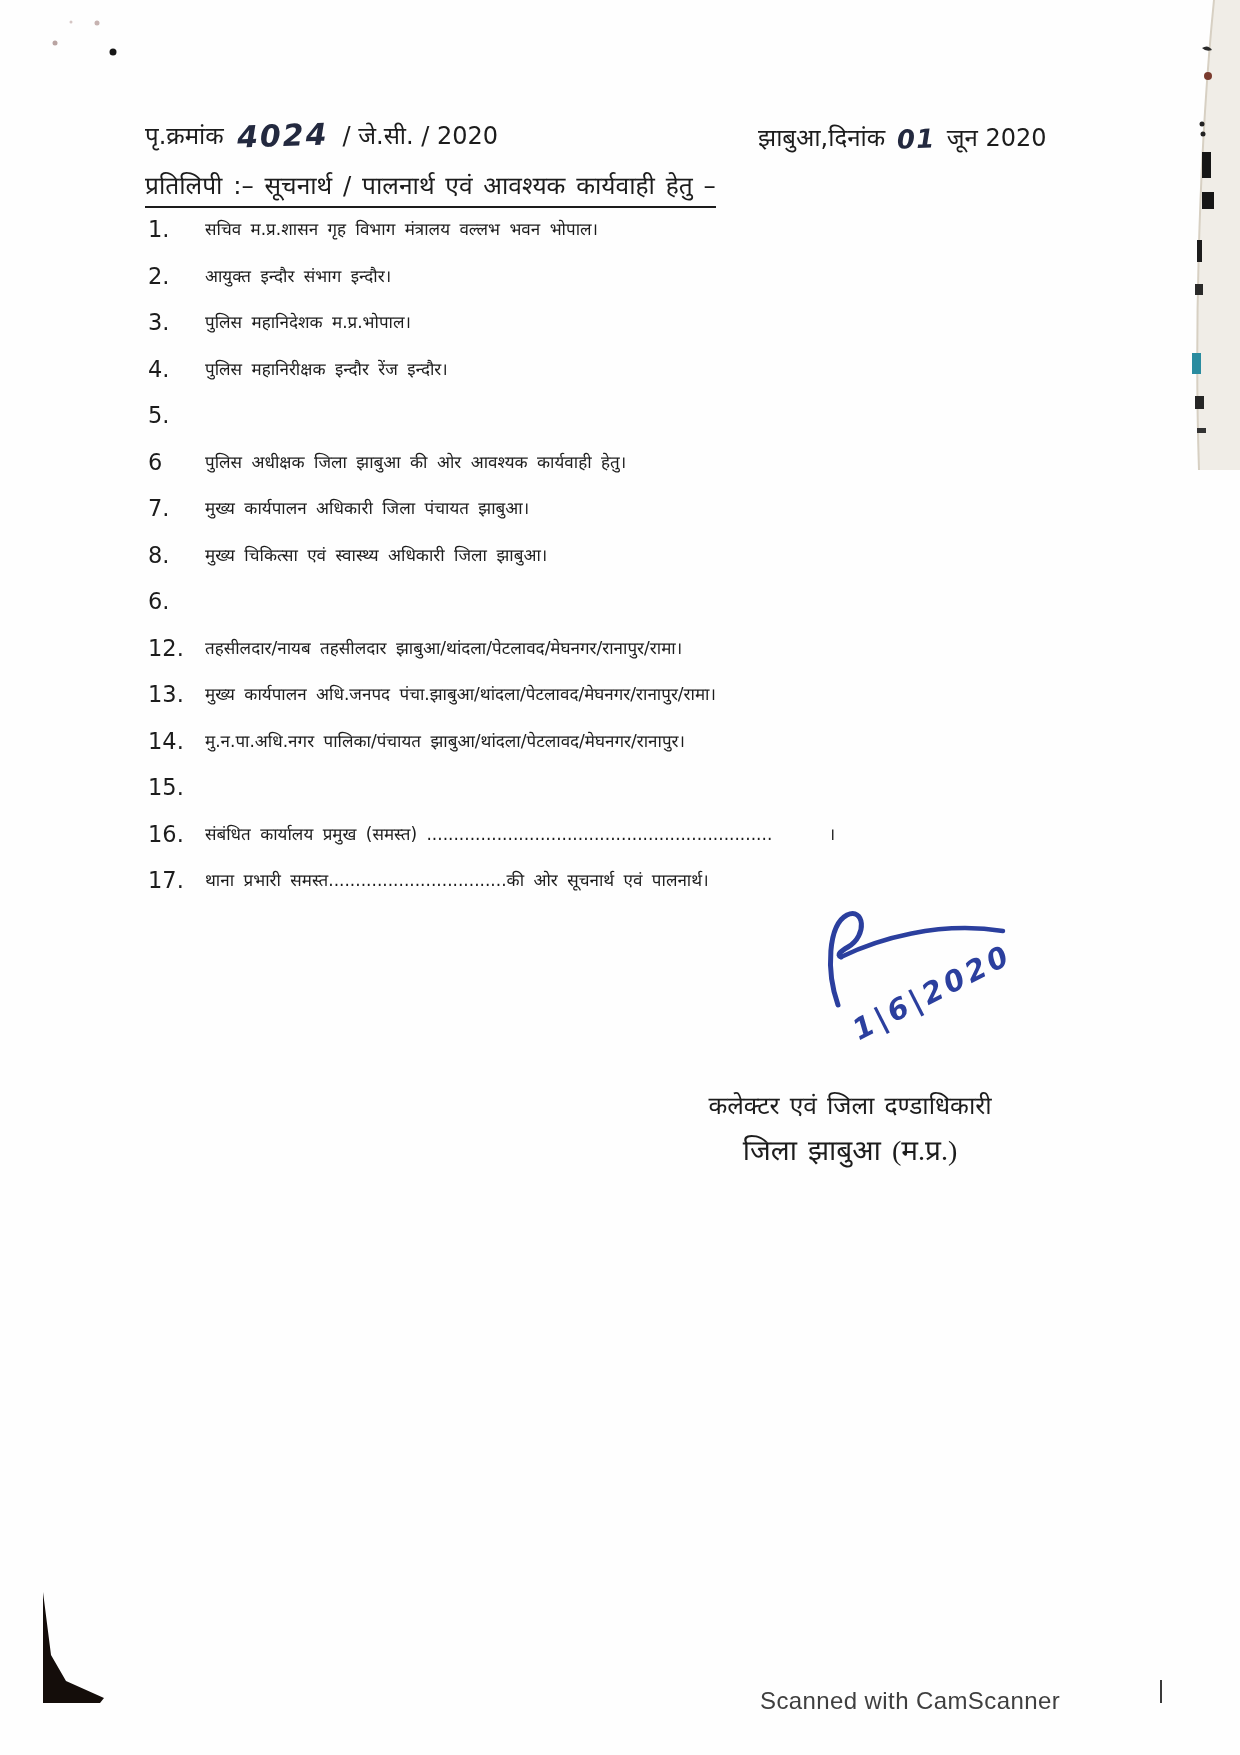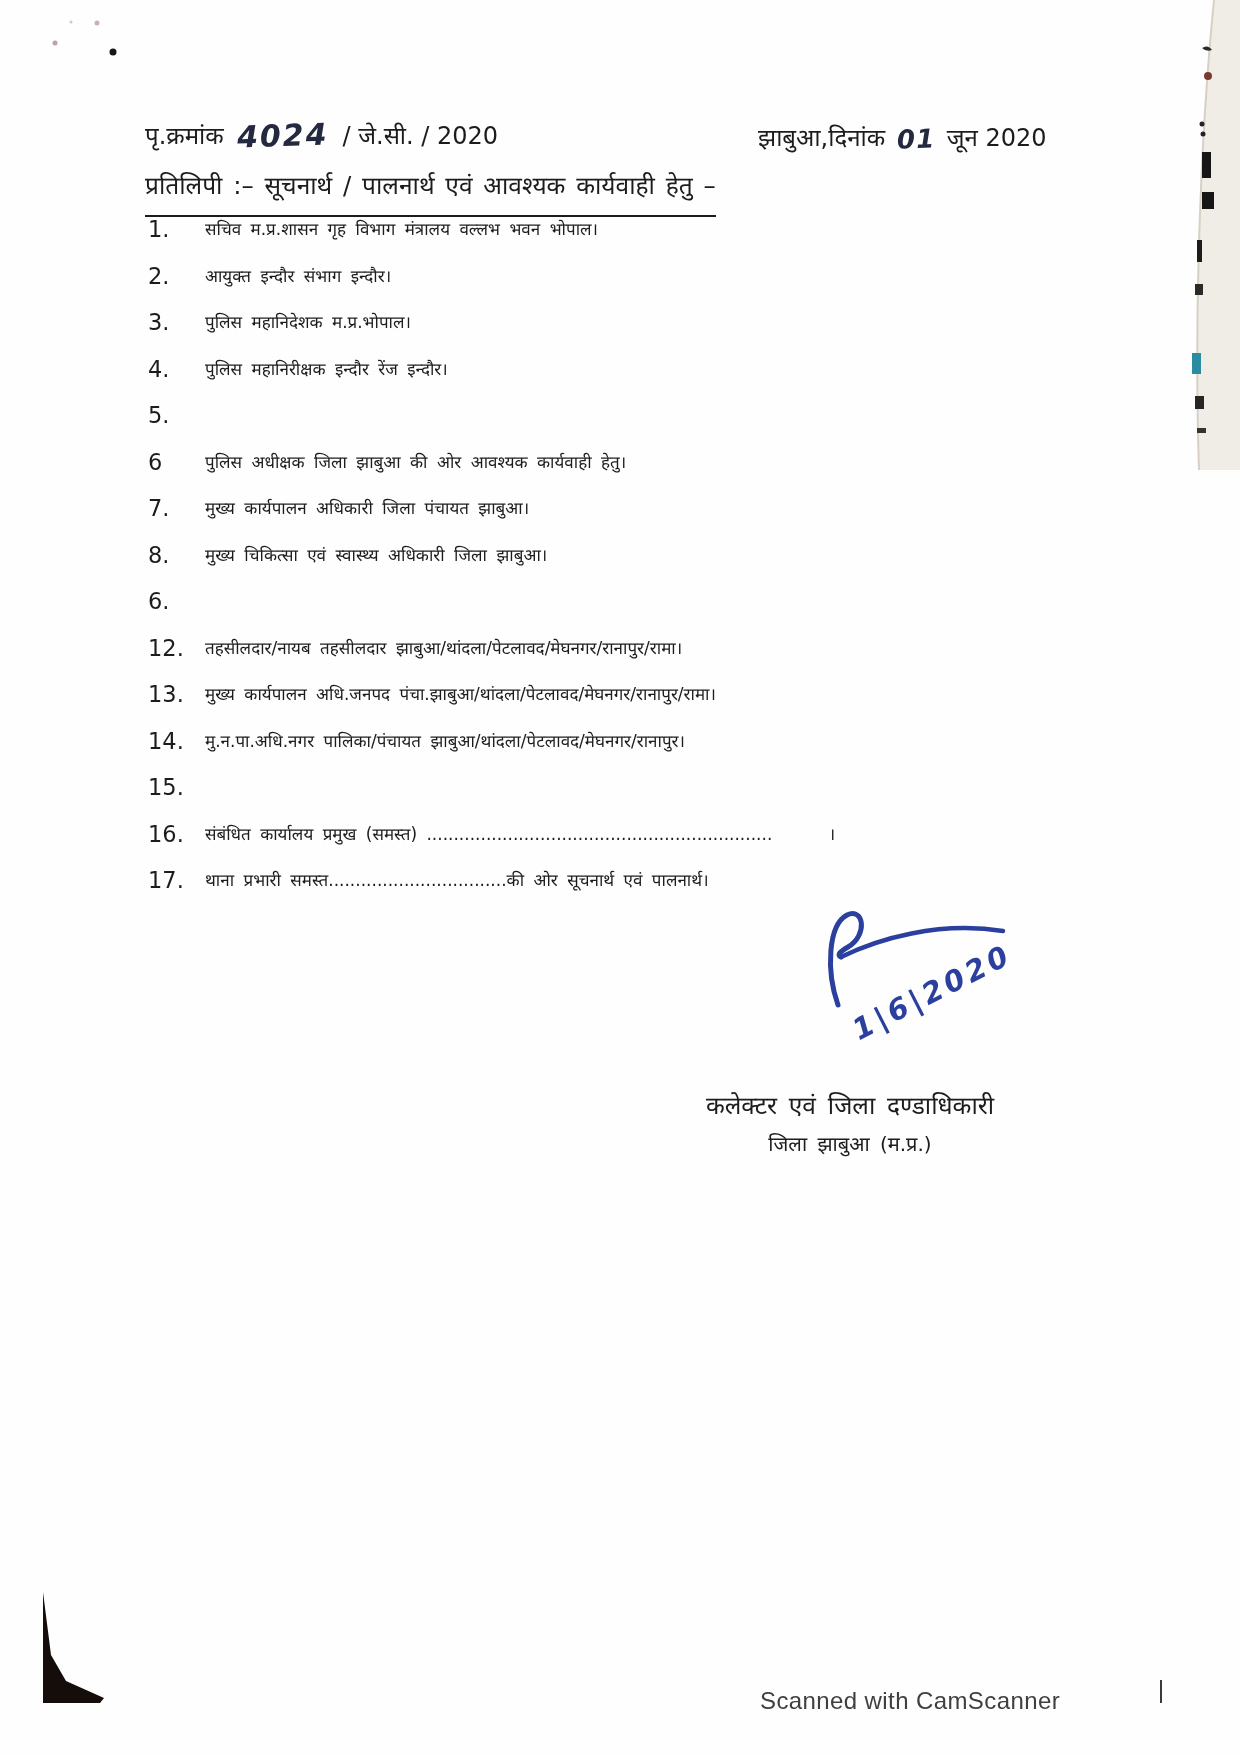--- a/index.html
+++ b/index.html
@@ -23,42 +23,42 @@
     letter-spacing:2px;
     margin:0 6px;
     vertical-align:-2px;
   }
   .hand-small{font-size:26px;letter-spacing:1px;margin:0 4px;}
   
   .subject{
     position:absolute;left:145px;top:168px;
     font-size:24.5px;
     border-bottom:2px solid #1c1c1c;
-    padding-bottom:14px;
+    padding-bottom:5px;
     word-spacing:3px;
     white-space:nowrap;
   }
   
   .copy-list{position:absolute;left:148px;top:216px;width:1000px;}
   .row{display:flex;margin-bottom:20.5px;}
   .row .no{width:57px;flex:0 0 57px;font-size:22.5px;line-height:26px;}
   .row .txt{font-size:17px;line-height:26px;word-spacing:4px;white-space:pre-wrap;}
   
   .sig-svg{position:absolute;left:798px;top:893px;}
   .sig-date{
     position:absolute;left:845px;top:975px;
     font-size:29px;font-style:italic;font-weight:600;
     color:#2b3f9e;
     transform:rotate(-27deg);
     letter-spacing:4px;
     white-space:nowrap;
   }
-  .sig-block{position:absolute;left:660px;top:1088px;width:380px;text-align:center;}
+  .sig-block{position:absolute;left:660px;top:1088px;width:380px;text-align:center;font-family:Liberation Serif, serif;}
   .sig-line1{font-size:24.5px;word-spacing:4px;white-space:nowrap;}
-  .sig-line2{font-size:20px;word-spacing:4px;margin-top:9px;}
+  .sig-line2{font-size:28px;word-spacing:4px;margin-top:9px;}
   
   .watermark{
     position:absolute;left:760px;top:1687px;
     font-family:Liberation Sans, sans-serif;
     font-size:24px;color:#3f3f3f;letter-spacing:0.4px;
     white-space:nowrap;
   }
   .artifact{position:absolute;pointer-events:none;}
 </style>
 </head>

